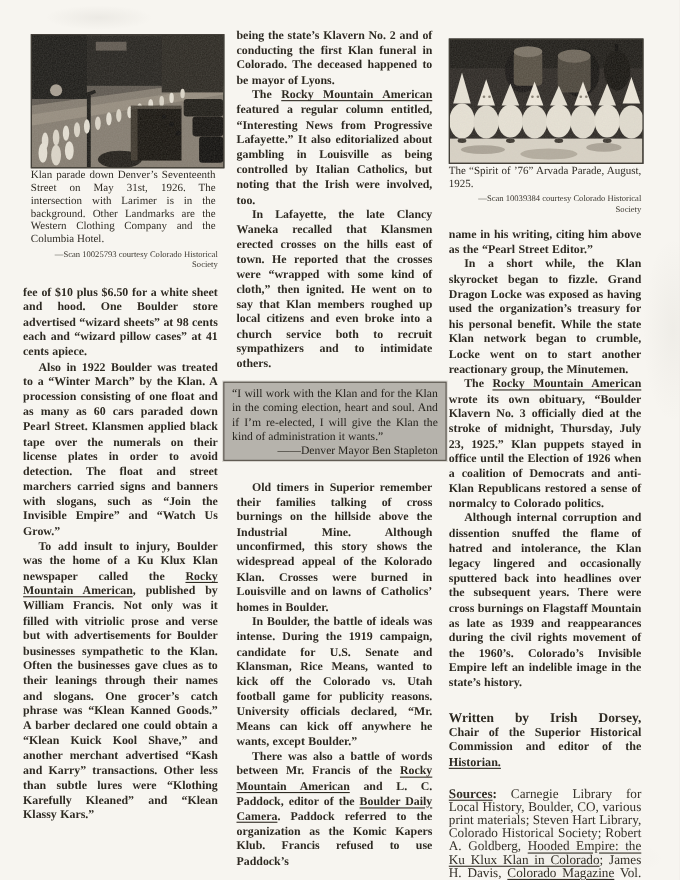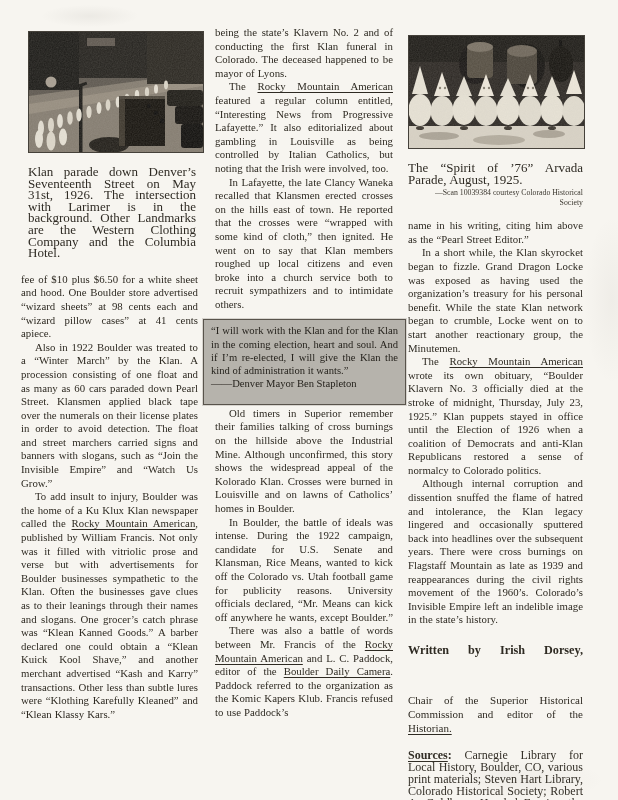--- a/index.html
+++ b/index.html
@@ -19,54 +19,55 @@
   .col-left{width:177px;}
   .col-mid{width:178px;margin-left:17px;}
   .col-right{width:175px;margin-left:15px;}
 
   figure{margin:0;}
   .fig-left{margin:5px 0 0 7px;}
   .fig-right{margin:9px 0 0 0;}
   .photo{display:block;border:1px solid #45413a;background:#35322c;}
 
   .photo-caption{
-    font-size:13px;line-height:11.6px;text-align:justify;margin-top:13px;color:#2f2b24;
+    font-size:10px;line-height:11.6px;text-align:justify;margin-top:1px;color:#2f2b24;
   }
   .cap-left{margin-left:7px;width:168px;}
   .photo-credit{
     font-size:7.8px;line-height:9.5px;margin-top:3px;padding-left:8px;color:#3a362e;text-align:right;
   }
   .cred-left{margin-left:7px;}
 
   .blocks-left{margin-top:14px;}
   .blocks-right{margin-top:12px;}
 
   .bp{
     margin:0;font-size:10.8px;line-height:13.6px;text-align:justify;color:#2e2a22;
     word-spacing:0.04em;
+    font-weight:bold;
   }
   .ind{text-indent:14px;}
   .u{text-decoration:underline;text-underline-offset:2px;}
   .b{font-weight:bold;}
 
   .quote-box{
     border:1px solid #58534b;
-    margin:8px -13px 2px -12px;
-    padding:4px 7px 13px 7px;
+    margin:8px -13px 18px -12px;
+    padding:4px 7px 0 7px;
     box-shadow:0 0 0 1px rgba(120,115,105,0.25);
   }
   .qt{margin:0;font-size:10.6px;line-height:13.2px;text-align:justify;color:#26231d;}
-  .qa{margin:0;font-size:10.6px;line-height:13.6px;text-align:left;color:#26231d;}
+  .qa{margin:0;font-size:10.6px;line-height:13.6px;text-align:right;color:#26231d;}
 
   .byline{margin-top:16px;}
   .byline-name{
     margin:0;font-weight:bold;font-size:12.2px;line-height:15px;
     text-align:justify;text-align-last:justify;
   }
-  .byline-rest{font-size:11px;line-height:13.8px;margin-top:36px;}
+  .byline-rest{font-size:11px;line-height:13.8px;}
 
   .sources{
     margin:14px 0 0 0;font-size:12px;line-height:12px;text-align:justify;color:#332f27;
   }
 </style>
 </head>
 <body>
 
 <div class="page">
   <div class="cols">
@@ -114,38 +115,39 @@
           <rect x="138" y="58" width="36" height="16" rx="3" fill="#1d1b16"></rect>
           <rect x="146" y="74" width="28" height="18" rx="3" fill="#14120f"></rect>
           <rect x="152" y="92" width="22" height="24" rx="3" fill="#0f0e0c"></rect>
           <circle cx="120" cy="74" r="2" fill="#0d0c0b"></circle>
           <circle cx="127" cy="81" r="2.2" fill="#0d0c0b"></circle>
           <circle cx="133" cy="89" r="2.4" fill="#0d0c0b"></circle>
           <rect x="0" y="0" width="174" height="120" filter="url(#g1)" opacity="0.45"></rect>
         </svg>
       </figure>
       <div class="photo-caption cap-left">Klan parade down Denver’s Seventeenth Street on May 31st, 1926. The intersection with Larimer is in the background. Other Landmarks are the Western Clothing Company and the Columbia Hotel.</div>
+      <div class="photo-credit cred-left">—Scan 10025793 courtesy Colorado Historical Society</div>
       <div class="blocks-left">
           <p class="bp"><span>fee of $10 plus $6.50 for a white sheet and hood. One Boulder store advertised “wizard sheets” at 98 cents each and “wizard pillow cases” at 41 cents apiece.</span></p>
           <p class="bp ind"><span>Also in 1922 Boulder was treated to a “Winter March” by the Klan. A procession consisting of one float and as many as 60 cars paraded down Pearl Street. Klansmen applied black tape over the numerals on their license plates in order to avoid detection. The float and street marchers carried signs and banners with slogans, such as “Join the Invisible Empire” and “Watch Us Grow.”</span></p>
           <p class="bp ind"><span>To add insult to injury, Boulder was the home of a Ku Klux Klan newspaper called the </span><span class="u">Rocky Mountain American</span><span>, published by William Francis. Not only was it filled with vitriolic prose and verse but with advertisements for Boulder businesses sympathetic to the Klan. Often the businesses gave clues as to their leanings through their names and slogans. One grocer’s catch phrase was “Klean Kanned Goods.” A barber declared one could obtain a “Klean Kuick Kool Shave,” and another merchant advertised “Kash and Karry” transactions. Other less than subtle lures were “Klothing Karefully Kleaned” and “Klean Klassy Kars.”</span></p>
         </div>
     </div>
 
     <div class="col col-mid">
       <div>
           <p class="bp"><span>being the state’s Klavern No. 2 and of conducting the first Klan funeral in Colorado. The deceased happened to be mayor of Lyons.</span></p>
           <p class="bp ind"><span>The </span><span class="u">Rocky Mountain American</span><span> featured a regular column entitled, “Interesting News from Progressive Lafayette.” It also editorialized about gambling in Louisville as being controlled by Italian Catholics, but noting that the Irish were involved, too.</span></p>
           <p class="bp ind"><span>In Lafayette, the late Clancy Waneka recalled that Klansmen erected crosses on the hills east of town. He reported that the crosses were “wrapped with some kind of cloth,” then ignited. He went on to say that Klan members roughed up local citizens and even broke into a church service both to recruit sympathizers and to intimidate others.</span></p>
           <div class="quote-box" style="background: rgb(182, 179, 172);">
             <p class="qt">“I will work with the Klan and for the Klan in the coming election, heart and soul. And if I’m re-elected, I will give the Klan the kind of administration it wants.”</p>
             <p class="qa">——Denver Mayor Ben Stapleton</p>
           </div>
           <p class="bp ind"><span>Old timers in Superior remember their families talking of cross burnings on the hillside above the Industrial Mine. Although unconfirmed, this story shows the widespread appeal of the Kolorado Klan. Crosses were burned in Louisville and on lawns of Catholics’ homes in Boulder.</span></p>
-          <p class="bp ind"><span>In Boulder, the battle of ideals was intense. During the 1922 campaign, candidate for U.S. Senate and Klansman, Rice Means, wanted to kick off the Colorado vs. Utah football game for publicity reasons. University officials declared, “Mr. Means can kick off anywhere he wants, except Boulder.”</span></p>
+          <p class="bp ind"><span>In Boulder, the battle of ideals was intense. During the 1919 campaign, candidate for U.S. Senate and Klansman, Rice Means, wanted to kick off the Colorado vs. Utah football game for publicity reasons. University officials declared, “Mr. Means can kick off anywhere he wants, except Boulder.”</span></p>
           <p class="bp ind"><span>There was also a battle of words between Mr. Francis of the </span><span class="u">Rocky Mountain American</span><span> and L. C. Paddock, editor of the </span><span class="u">Boulder Daily Camera</span><span>. Paddock referred to the organization as the Komic Kapers Klub. Francis refused to use Paddock’s</span></p>
         </div>
     </div>
 
     <div class="col col-right">
       <figure class="fig-right">
         <svg class="photo" width="175" height="112" viewBox="0 0 175 112">
           <defs>
             <filter id="g2" x="0" y="0" width="100%" height="100%">
               <feTurbulence type="fractalNoise" baseFrequency="0.85" numOctaves="2" stitchTiles="stitch"></feTurbulence>

